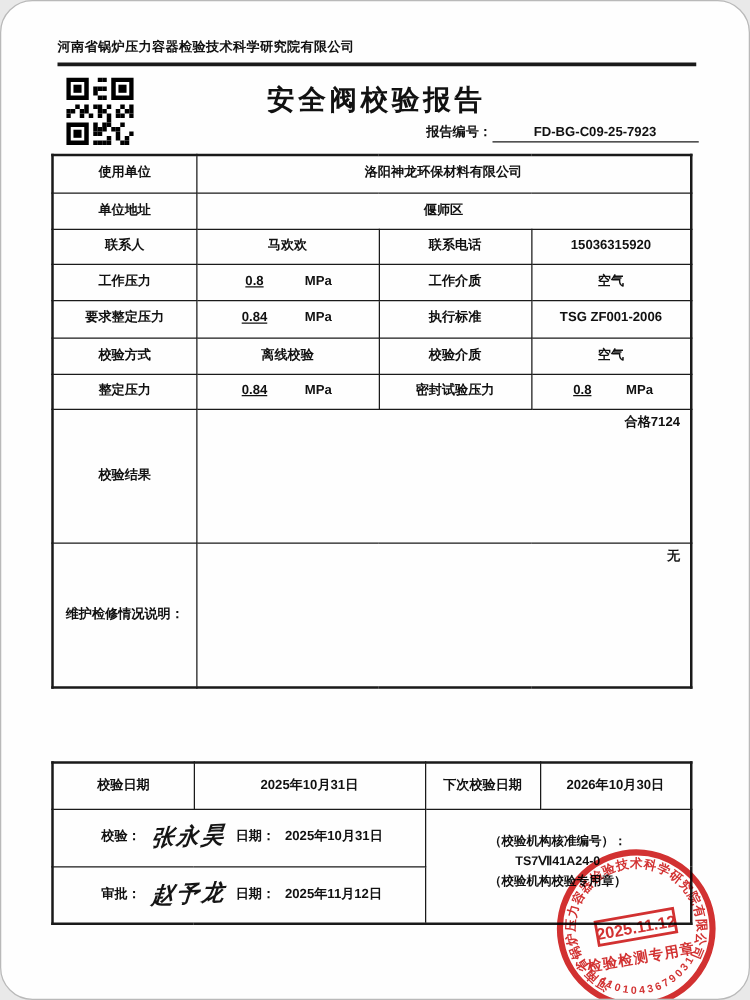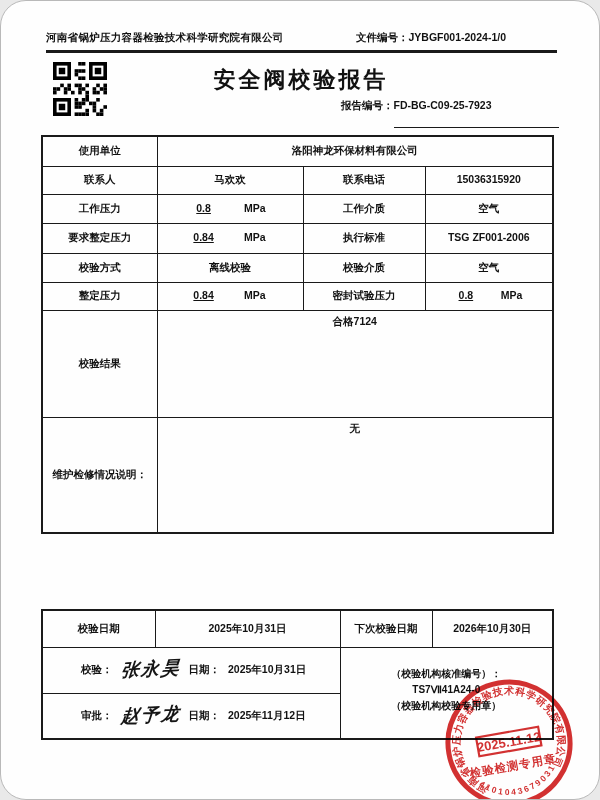--- a/index.html
+++ b/index.html
@@ -10,30 +10,30 @@
     font-family:"Liberation Sans", sans-serif; color:#111; font-weight:bold;
   }
   
   .hdr-company { position:absolute; left:45px; top:30px; font-size:10.5px; letter-spacing:.3px; }
   .hdr-docno   { position:absolute; left:355px; top:30px; font-size:10.5px; }
   .hdr-rule    { position:absolute; left:45px; top:49px; width:511px; height:2.5px; background:#1a1a1a; }
   .qr          { position:absolute; left:52px; top:61px; width:54px; height:54px; }
   .title       { position:absolute; left:0; top:64px; width:600px; text-align:center;
                  font-size:22px; letter-spacing:3px; }
   .report-no   { position:absolute; left:340px; top:98px; font-size:10.5px; white-space:nowrap; }
-  .report-no .u{ display:inline-block; width:165px; text-align:left;
-                 border-bottom:1.5px solid #1a1a1a; padding-bottom:16px; }
+  .report-no .u{ display:inline-block; width:165px; text-align:center;
+                 border-bottom:1.5px solid #1a1a1a; padding-bottom:1px; }
   
   table { border-collapse:collapse; table-layout:fixed; position:absolute; left:40px; background:transparent; }
-  .tbl-main { top:122px; width:511px;margin-top:12px; }
+  .tbl-main { top:122px; width:511px; }
   .tbl-bot  { top:608px; width:511px; }
   td { border:1px solid #1a1a1a; font-size:10.5px; text-align:center; vertical-align:middle;
        padding:1px 3px; line-height:1.3; overflow:hidden; }
   .tbl-main, .tbl-bot { border:2px solid #1a1a1a; }
-  td.tall-val { text-align:center; vertical-align:top; padding:4px 8px; }
+  td.tall-val { text-align:right; vertical-align:top; padding:4px 8px; }
   td.mpa .num { display:inline-block; width:58%; text-align:center;text-decoration:underline; }
   td.mpa .unit{ display:inline-block; width:38%; text-align:left; }
   
   .cb { display:inline-block; width:9px; height:9px; border:1.3px solid #333; border-radius:2px;
         background:#fff; vertical-align:-1px; margin:0 2px 0 3px; position:relative; }
   .cb.checked { background:#2b59c8; border-color:#2450b5; }
   .cb.checked::after { content:"✓"; position:absolute; left:0; top:-2px; width:9px;
         color:#fff; font-size:8px; line-height:10px; text-align:center; }
   
   .sig-cell { text-align:left; padding-left:38px; }
@@ -44,21 +44,20 @@
   
   .stamp { position:absolute; left:440px; top:674px; width:136px; height:136px;
            mix-blend-mode:multiply; opacity:.92; pointer-events:none; }
 </style>
 </head>
 <body>
 
 <div class="page">
 
   <div class="hdr-company">河南省锅炉压力容器检验技术科学研究院有限公司</div>
-  <div class="hdr-docno"><span>文件编号：</span><span>JYBGF001-2024-1/0</span></div>
   <div class="hdr-rule"></div>
 
   <svg id="qr" class="qr" viewBox="0 0 54 54">
       <rect x="25.2" y="0" width="3.6" height="3.6" fill="#000"></rect>
       <rect x="28.8" y="0" width="3.6" height="3.6" fill="#000"></rect>
       <rect x="21.6" y="7.2" width="3.6" height="3.6" fill="#000"></rect>
       <rect x="25.2" y="7.2" width="3.6" height="3.6" fill="#000"></rect>
       <rect x="28.8" y="7.2" width="3.6" height="3.6" fill="#000"></rect>
       <rect x="21.6" y="10.8" width="3.6" height="3.6" fill="#000"></rect>
       <rect x="25.2" y="14.4" width="3.6" height="3.6" fill="#000"></rect>
@@ -131,20 +130,24 @@
         <col style="width:115px">
         <col style="width:146px">
         <col style="width:122px">
         <col style="width:128px">
       </colgroup>
     <tbody>
         <tr style="height:30px">
       <td>使用单位</td>
       <td colspan="3">洛阳神龙环保材料有限公司</td>
     </tr>
+    <tr style="height:29px">
+      <td>单位地址</td>
+      <td colspan="3">偃师区</td>
+    </tr>
     <tr style="height:28px">
       <td>联系人</td>
       <td>马欢欢</td>
       <td>联系电话</td>
       <td>15036315920</td>
     </tr>
     <tr style="height:29px">
       <td>工作压力</td>
       <td class="mpa"><span class="num">0.8</span><span class="unit">MPa</span></td>
       <td>工作介质</td>

